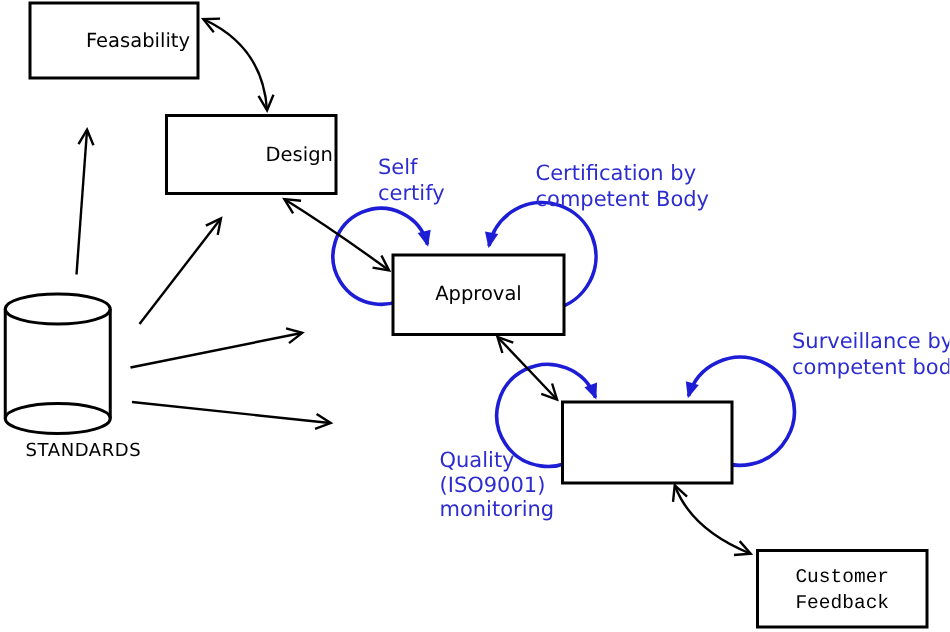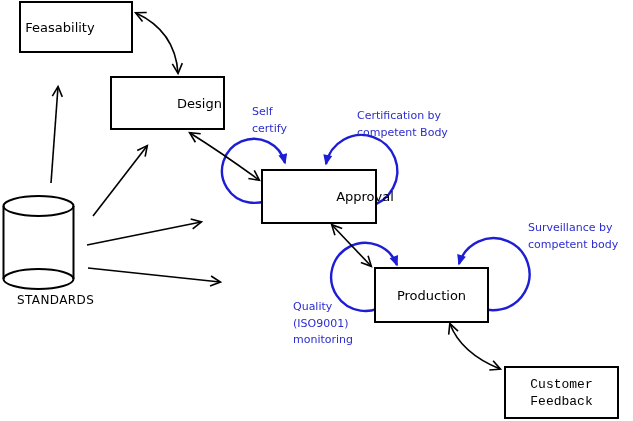--- a/index.html
+++ b/index.html
@@ -14,21 +14,21 @@
   .node-label{
     position:absolute;
     display:flex;align-items:center;justify-content:center;
     text-align:center;
     font-size:13px;color:#000000;
     pointer-events:none;
     line-height:17px;
   }
   .annotation{
     position:absolute;
-    font-size:11px;
+    font-size:14px;
     line-height:16.5px;
     color:#2c2cd0;
     white-space:nowrap;
     pointer-events:none;
   }
   .datastore-label{
     position:absolute;
     font-size:12px;
     letter-spacing:0.4px;
     color:#000000;
@@ -79,27 +79,26 @@
       <path d="M 93,216 L 147,146" marker-end="url(#mB)"></path>
       <path d="M 87,245 L 201,222" marker-end="url(#mB)"></path>
       <path d="M 88,268 L 220,282" marker-end="url(#mB)"></path>
       <path d="M 136,13 Q 175,31 178,73" marker-start="url(#mB)" marker-end="url(#mB)"></path>
       <path d="M 190,133 Q 222,153 259,180" marker-start="url(#mB)" marker-end="url(#mB)"></path>
       <path d="M 332,225 L 371,266" marker-start="url(#mB)" marker-end="url(#mB)"></path>
       <path d="M 450,324 Q 461,353 500,369" marker-start="url(#mB)" marker-end="url(#mB)"></path>
     </g>
   </svg>
 
-  <div class="node-label" style="left:4px;top:2px;width:112px;height:50px;">Feasability</div>
+  <div class="node-label" style="left:36px;top:2px;width:112px;height:50px;">Feasability</div>
 
   <div class="node-label" style="left:111px;top:77px;width:113px;height:52px;padding-left:32px;">Design</div>
 
-  <div class="node-label" style="left:262px;top:170px;width:114px;height:53px;margin-left:46px;">Approval</div>
+  <div class="node-label" style="left:262px;top:170px;width:114px;height:53px;">Approval</div>
 
-  <div class="node-label" style="left:375px;top:268px;width:113px;height:54px;">Production</div>
 
   <div class="node-label" style="left:505px;top:367px;width:113px;height:51px;font-family:Liberation Mono, monospace;">
     <div>
       <div>Customer</div>
       <div>Feedback</div>
     </div>
   </div>
 
   <div class="datastore-label" style="left:1px;top:293px;margin-left:16px;">STANDARDS</div>
 

